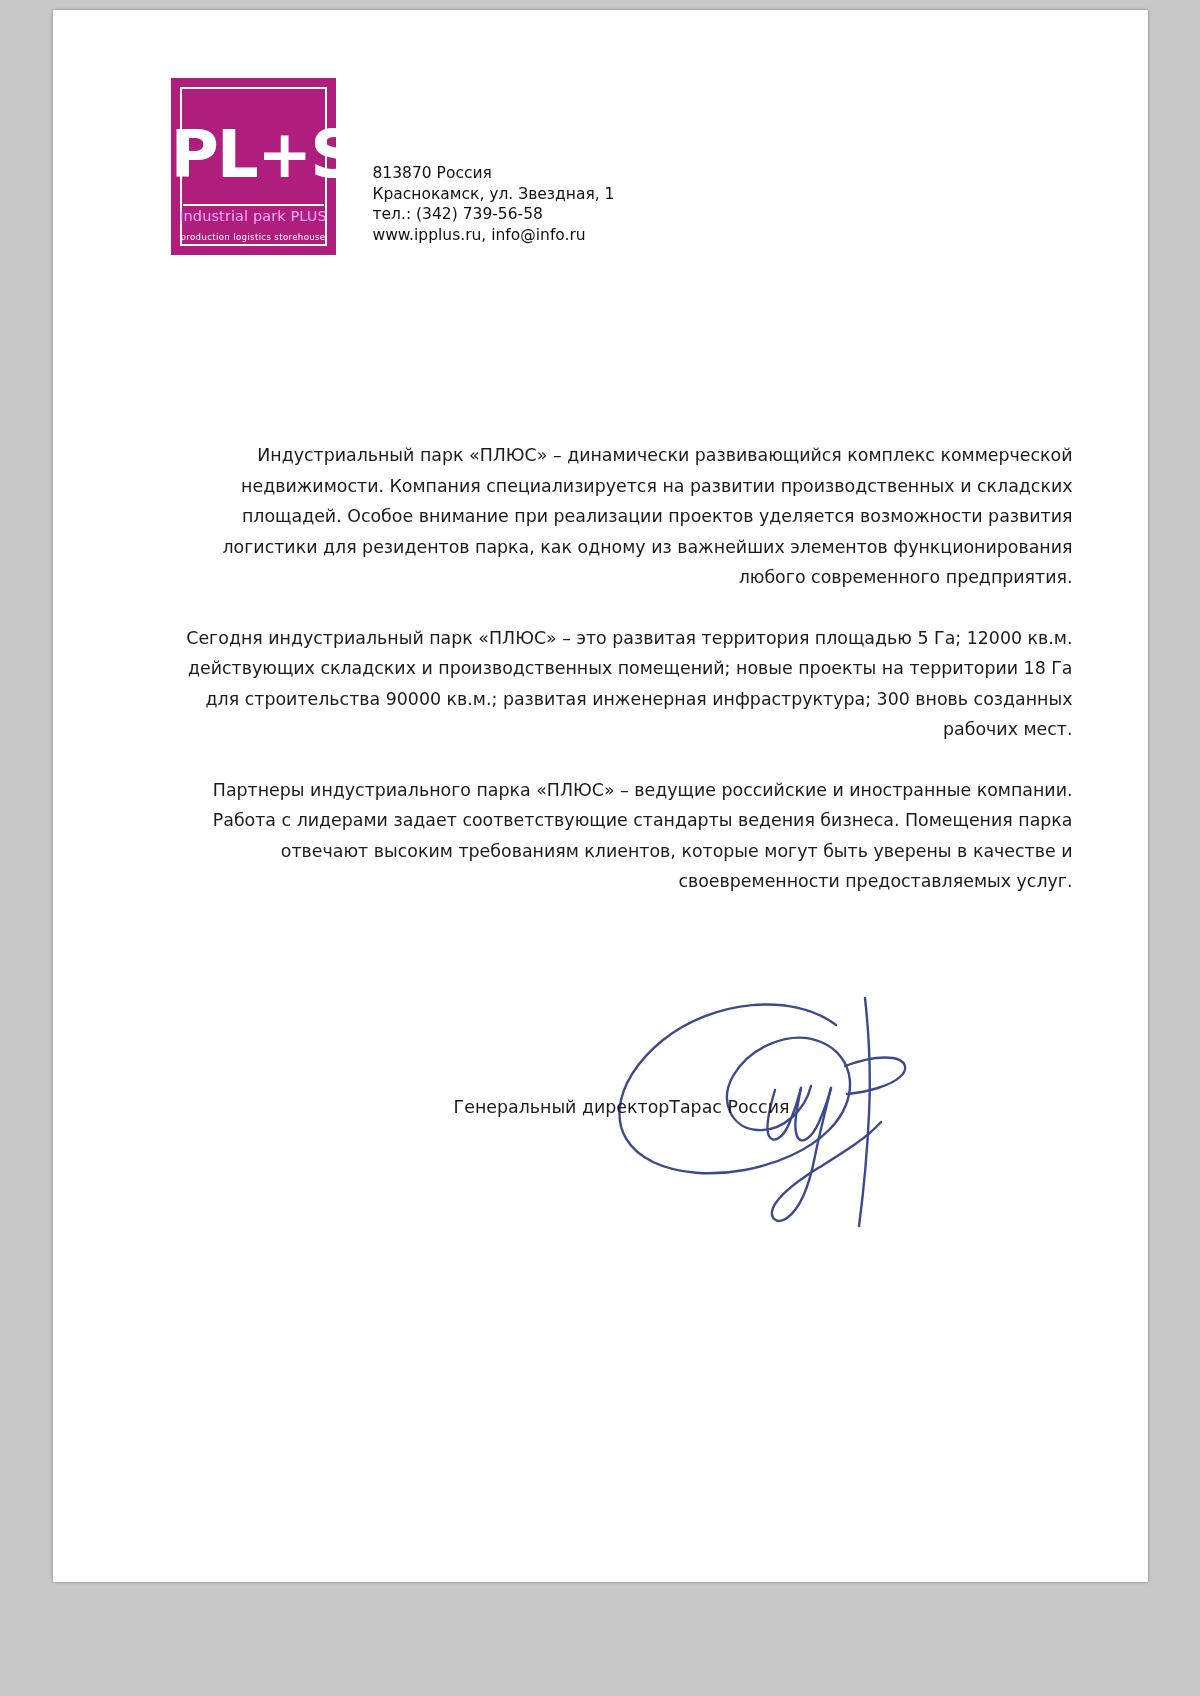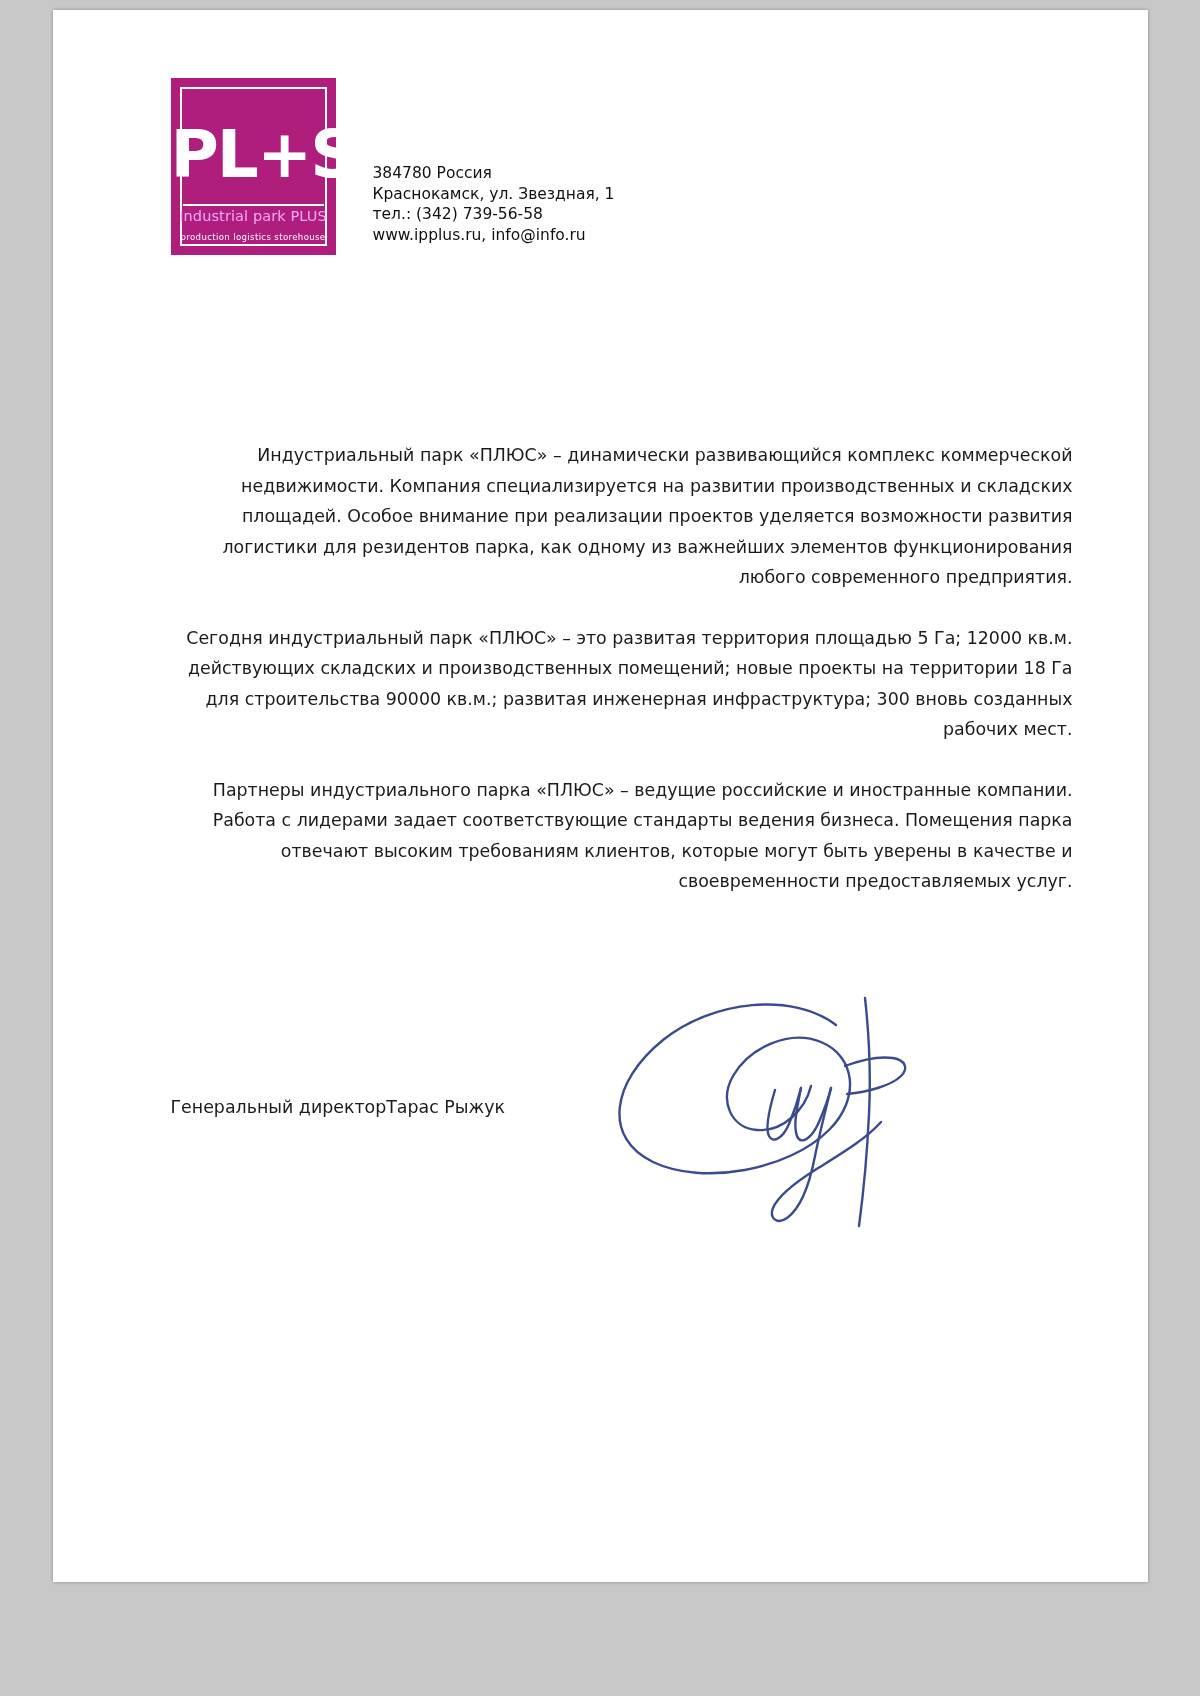--- a/index.html
+++ b/index.html
@@ -124,21 +124,21 @@
     text-align: right;
   }
 
   
   .sigline {
     position: absolute;
     left: 118px;
     top: 1087px;
     width: 902px;
     display: flex;
-    justify-content: flex-start;
+    justify-content: center;
     font-size: 17.4px;
     color: #1b1b1b;
   }
   .signature-img {
     position: absolute;
     left: 540px;
     top: 960px;
     width: 360px;
     height: 300px;
     pointer-events: none;
@@ -153,21 +153,21 @@
 
     <div class="logo">
       <div class="logo-inner"></div>
       <div class="logo-mark">PL+S</div>
       <div class="logo-rule"></div>
       <div class="logo-sub1">Industrial park PLUS</div>
       <div class="logo-sub2">production logistics storehouse</div>
     </div>
 
     <div class="contact">
-      <div>384780 Россия</div>
+      <div>813870 Россия</div>
       <div>Краснокамск, ул. Звездная, 1</div>
       <div>тел.: (342) 739-56-58</div>
       <div>www.ipplus.ru, info@info.ru</div>
     </div>
 
   </div>
 
 
   <div class="content">
     <p class="para">Индустриальный парк «ПЛЮС» – динамически развивающийся комплекс коммерческой недвижимости. Компания специализируется на развитии производственных и складских площадей. Особое внимание при реализации проектов уделяется возможности развития логистики для резидентов парка, как одному из важнейших элементов функционирования любого современного предприятия.</p>
@@ -181,16 +181,16 @@
       <path d="M182 120 C176 140, 172 158, 176 166 C180 174, 190 168, 196 154 C202 140, 206 126, 208 118"></path>
       <path d="M208 118 C204 138, 200 156, 204 166 C208 176, 219 168, 226 152 C232 138, 236 126, 238 118"></path>
       <path d="M238 118 C232 142, 226 166, 222 186 C217 212, 208 238, 194 248 C184 255, 176 248, 180 238 C185 226, 200 214, 222 200 C246 185, 272 170, 288 152"></path>
       <path d="M272 28 C276 64, 278 104, 276 144 C274 188, 270 226, 266 256"></path>
       <path d="M252 96 C268 90, 286 86, 300 88 C312 90, 316 98, 308 106 C298 116, 274 122, 254 124"></path>
     </g>
   </svg>
 
   <div class="sigline">
     <span>Генеральный директор</span>
-    <span>Тарас Рыжук</span>
+    <span>Тарас Россия</span>
   </div>
 
 </div>
 
 </body></html>

